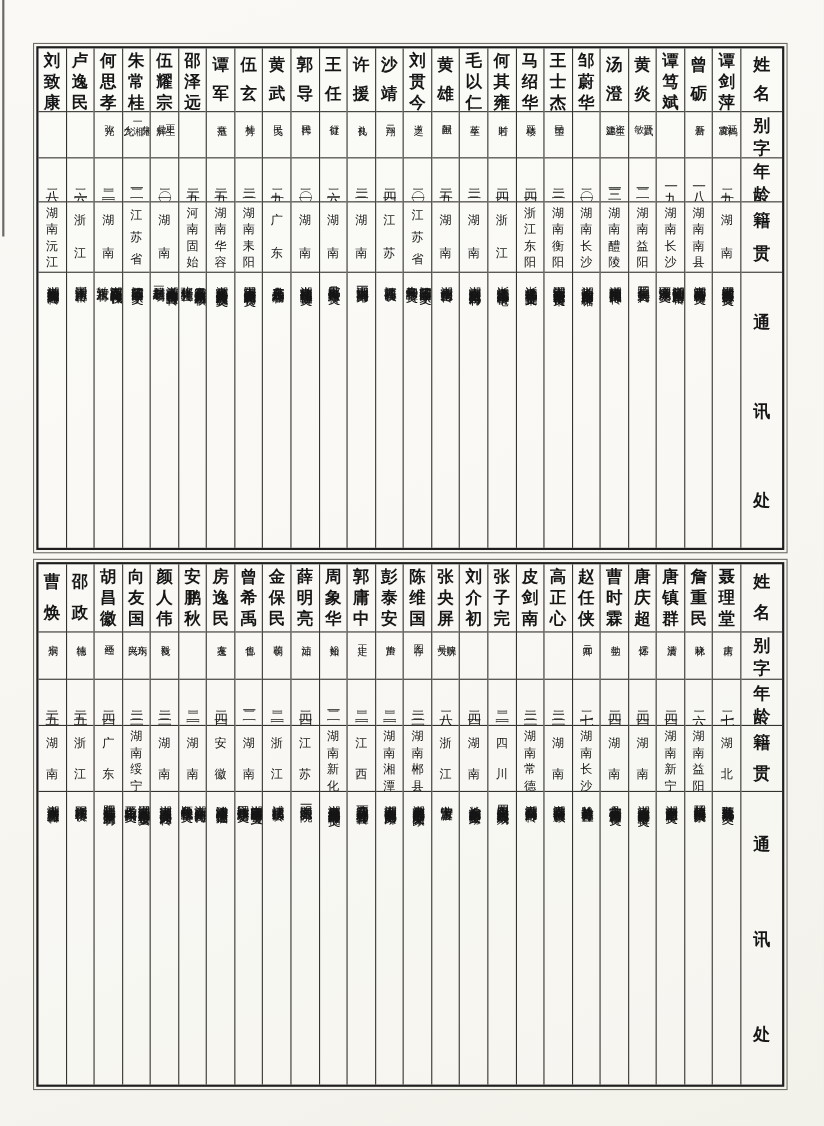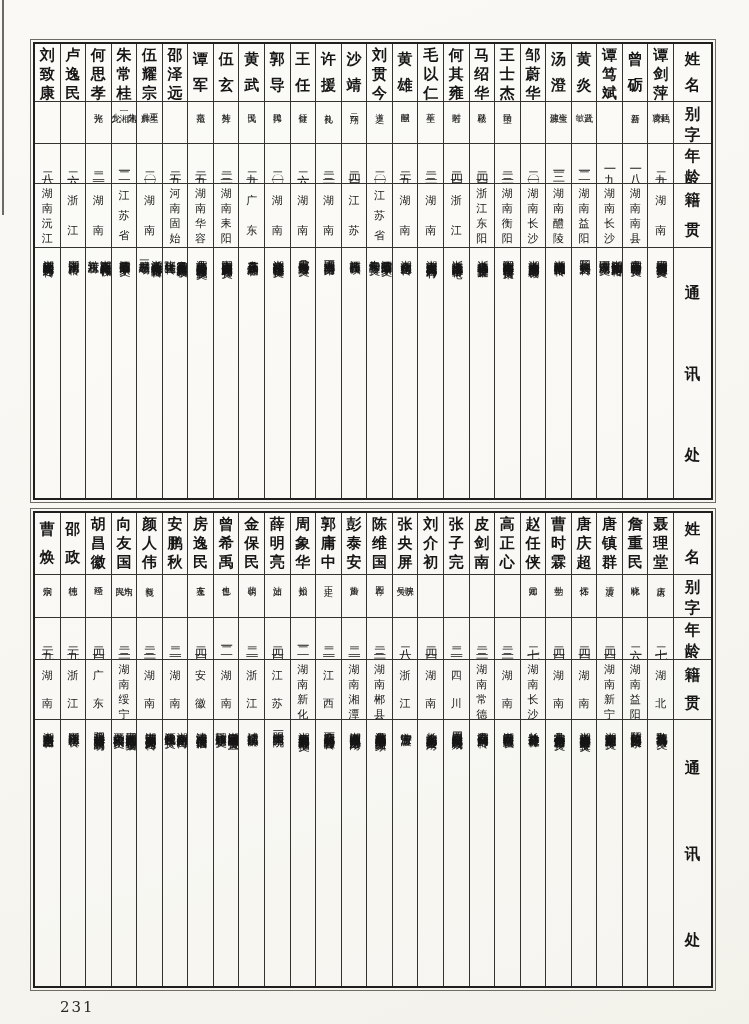--- a/index.html
+++ b/index.html
@@ -1424,15 +1424,14 @@
               <span>湖</span>
               <span>南</span>
             </span>
           </div>
           <div class="cell c-addr">
             <span class="vt addr">湖南永兴县垇头上曹万和</span>
           </div>
         </div>
       </section>
 
-    <div class="pageno">231</div>
   </div>
 </div>
 
 </body></html>

